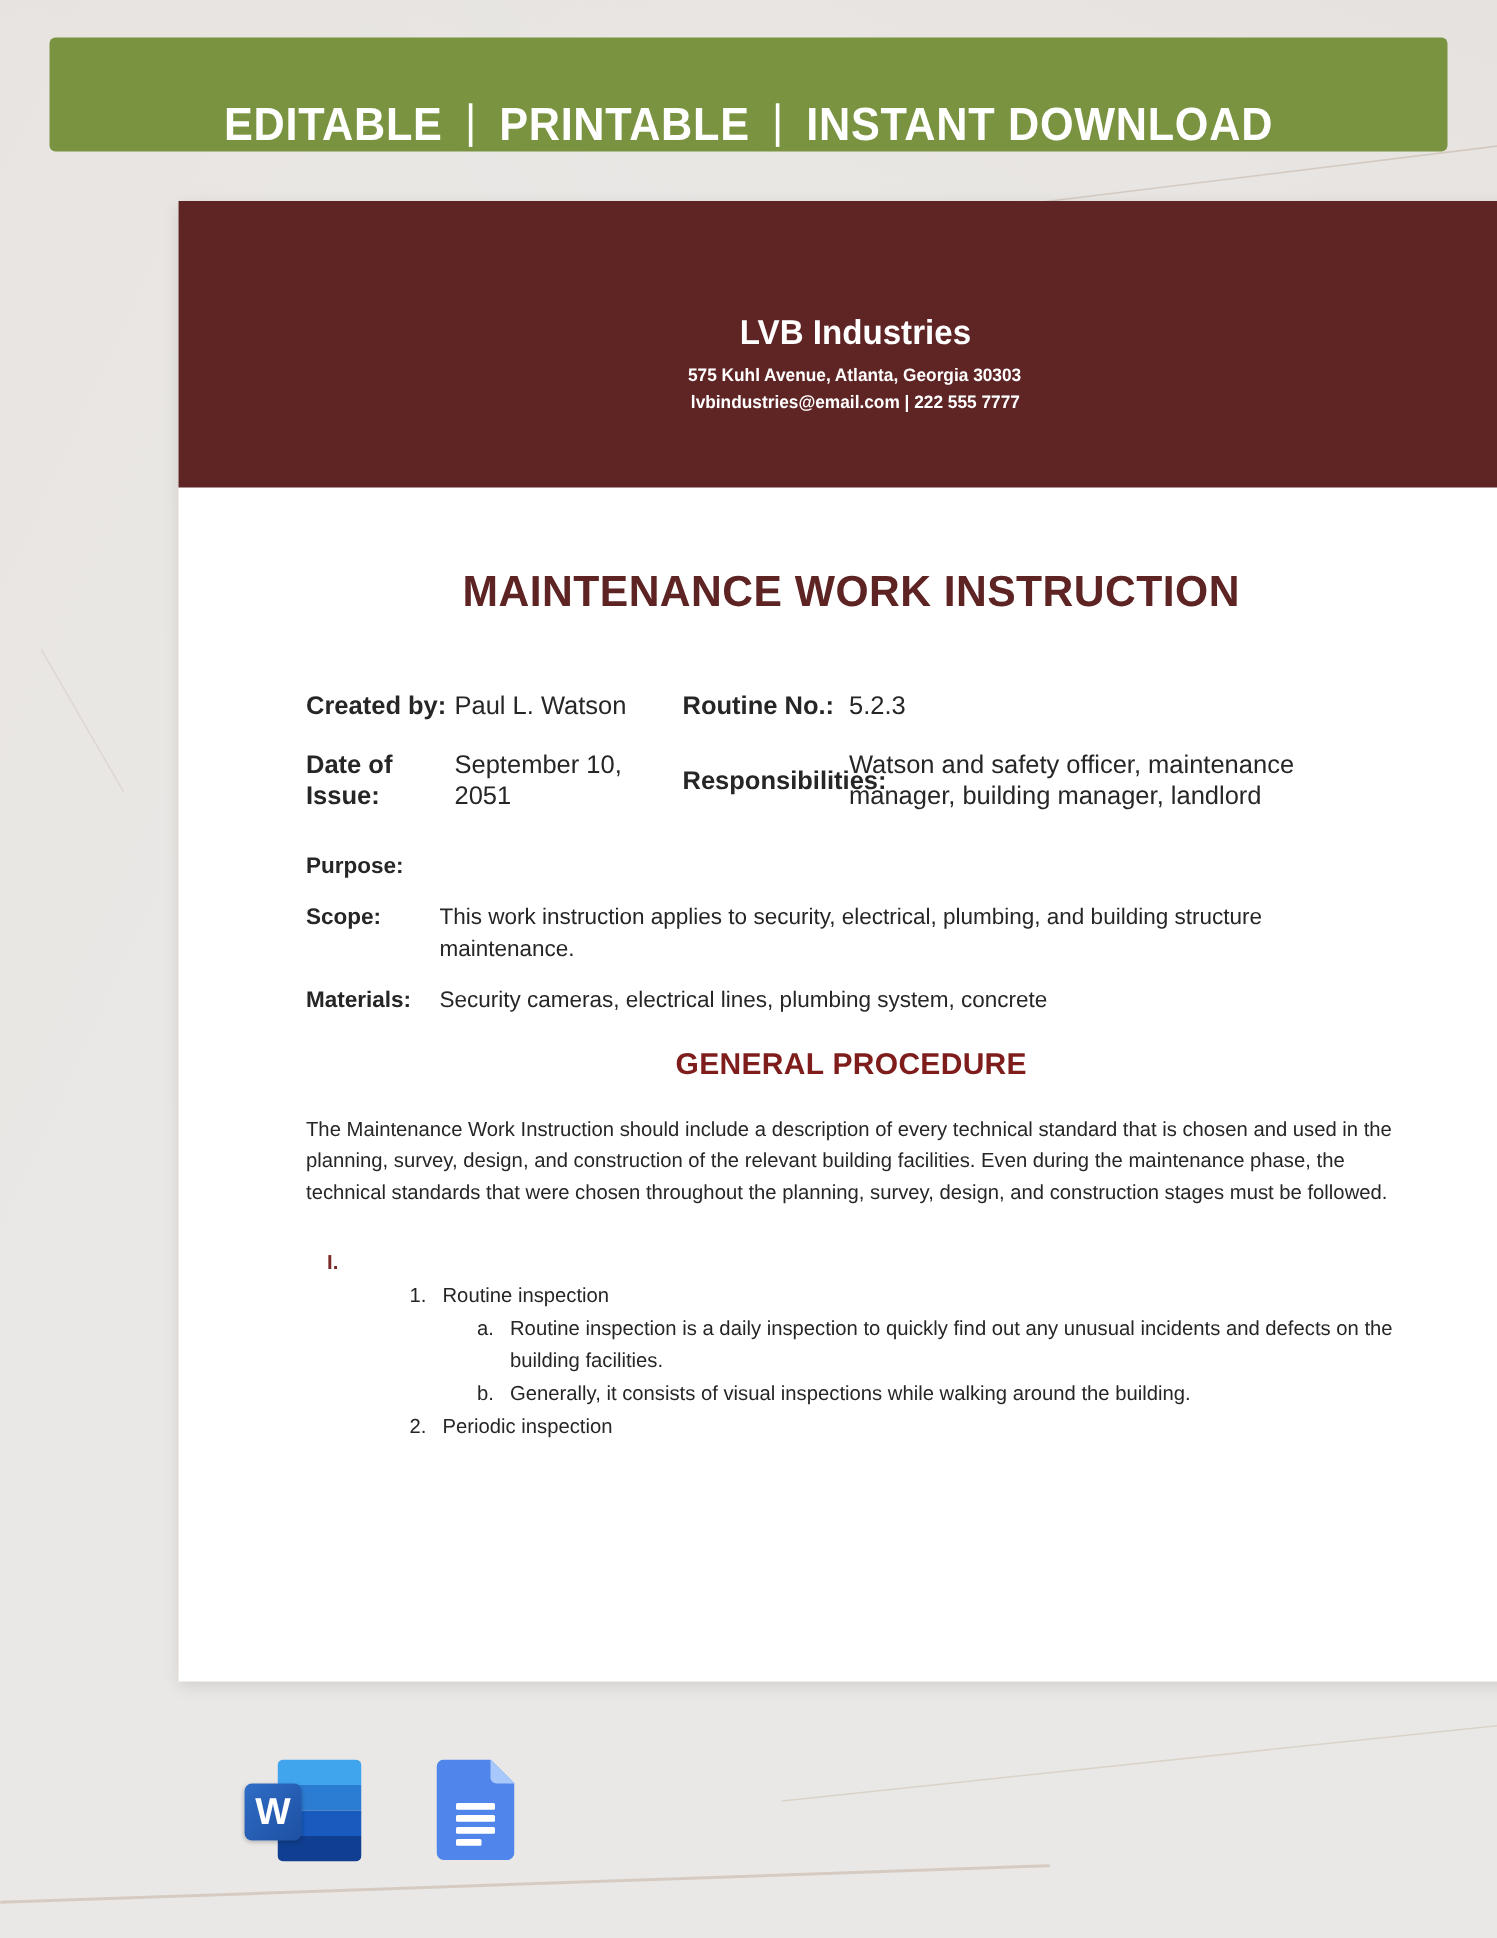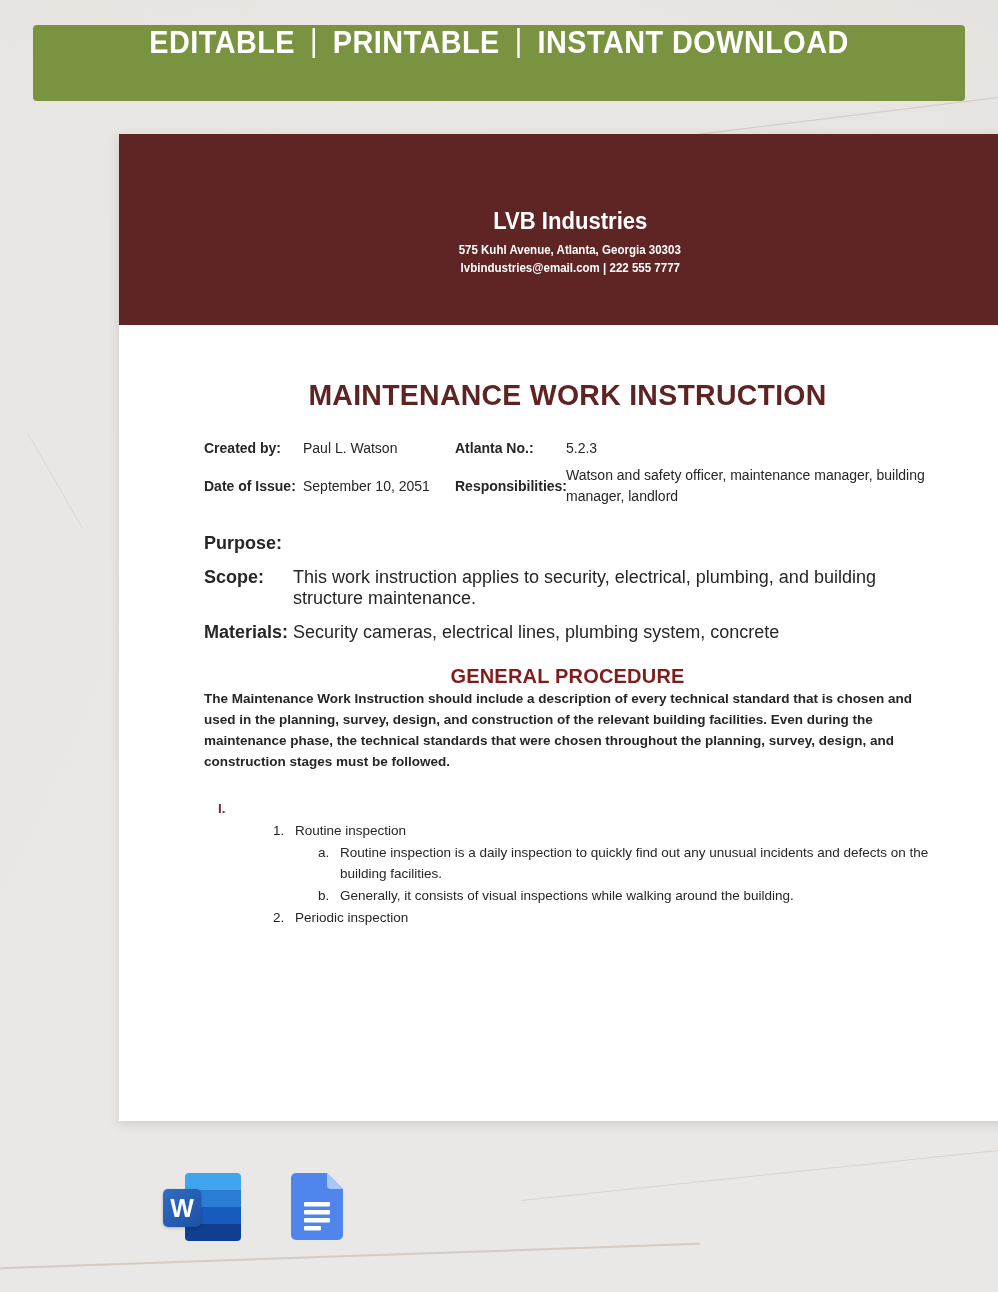--- a/index.html
+++ b/index.html
@@ -28,21 +28,21 @@
             background: rgba(170,140,110,0.25); transform: rotate(8deg); }
   .speck { position: absolute; border-radius: 50%; pointer-events: none; }
   .speck-1 { left: 954px; top: 953px; width: 7px; height: 6px; background: rgba(165,40,35,0.75); }
   .speck-2 { left: 945px; top: 994px; width: 9px; height: 7px; background: rgba(150,30,45,0.7); }
   .speck-3 { left: 942px; top: 977px; width: 3px; height: 3px; background: rgba(140,70,90,0.4); }
 
   
   .banner {
     position: absolute; left: 33px; top: 25px; width: 932px; height: 76px;
     background: #7a9340; border-radius: 4px;
-    display: flex; align-items: flex-start; justify-content: center;
+    display: flex; align-items: flex-end; justify-content: center;
   }
   .banner-text {
     color: #ffffff; font-size: 31px; font-weight: 800;
     letter-spacing: 0.5px; white-space: nowrap;
     transform: scaleX(0.93); display: inline-block;
   }
   .banner-text .sep { font-weight: 400; padding: 0 16px; position: relative; top: -2px; }
 
   
   .page {
@@ -62,34 +62,34 @@
   .page-body { padding: 0 90px 0 85px; }
 
   .doc-title {
     text-align: center; color: #5e2323; font-weight: 800;
     font-size: 29px; letter-spacing: 0.3px; margin-top: 54px;
     transform: scaleX(0.98);
   }
 
   
   .meta { display: grid; grid-template-columns: 99px 152px 111px 1fr;
-          row-gap: 6px; margin-top: 26px; font-size: 14px; line-height: 21px; }
+          row-gap: 18px; margin-top: 48px; font-size: 17px; line-height: 21px; }
   .meta .r2 { align-self: center; }
   .meta-label { font-weight: 700; }
 
   
-  .details { margin-top: 26px; font-size: 18px; line-height: 21px; }
+  .details { margin-top: 26px; font-size: 15px; line-height: 21px; }
   .detail-row { display: grid; grid-template-columns: 89px 1fr; margin-bottom: 13px; }
   .detail-label { font-weight: 700; }
 
   .gp-heading {
     text-align: center; color: #7f1d1d; font-weight: 800; font-size: 20px;
     margin-top: 22px; letter-spacing: 0.2px;
   }
-  .gp-paragraph { font-size: 13.5px; line-height: 21px; font-weight: bold; }
+  .gp-paragraph { margin-top: 20px; font-size: 13.5px; line-height: 21px; }
 
   
   .outline { margin-top: 26px; font-size: 13.5px; line-height: 21px; }
   .o-heading { display: flex; margin-left: 14px; color: #7c2929; font-weight: 700; }
   .o-heading .numeral { width: 32px; }
   .o-row { display: flex; margin-top: 1px; }
   .o-row.level-1 { margin-left: 69px; }
   .o-row.level-2 { margin-left: 114px; }
   .o-marker { width: 22px; flex: 0 0 22px; }
   .o-text { flex: 1; }
@@ -137,21 +137,21 @@
     <div class="doc-contact">lvbindustries@email.com | 222 555 7777</div>
   </div>
 
   <div class="page-body">
 
     <div class="doc-title">MAINTENANCE WORK INSTRUCTION</div>
 
     <div class="meta">
       <div class="meta-label">Created by:</div>
       <div>Paul L. Watson</div>
-      <div class="meta-label">Atlanta No.:</div>
+      <div class="meta-label">Routine No.:</div>
       <div>5.2.3</div>
 
       <div class="meta-label r2">Date of Issue:</div>
       <div class="r2">September 10, 2051</div>
       <div class="meta-label r2">Responsibilities:</div>
       <div class="r2">Watson and safety officer, maintenance manager, building manager, landlord</div>
     </div>
 
     <div class="details">
       <div class="detail-row">

